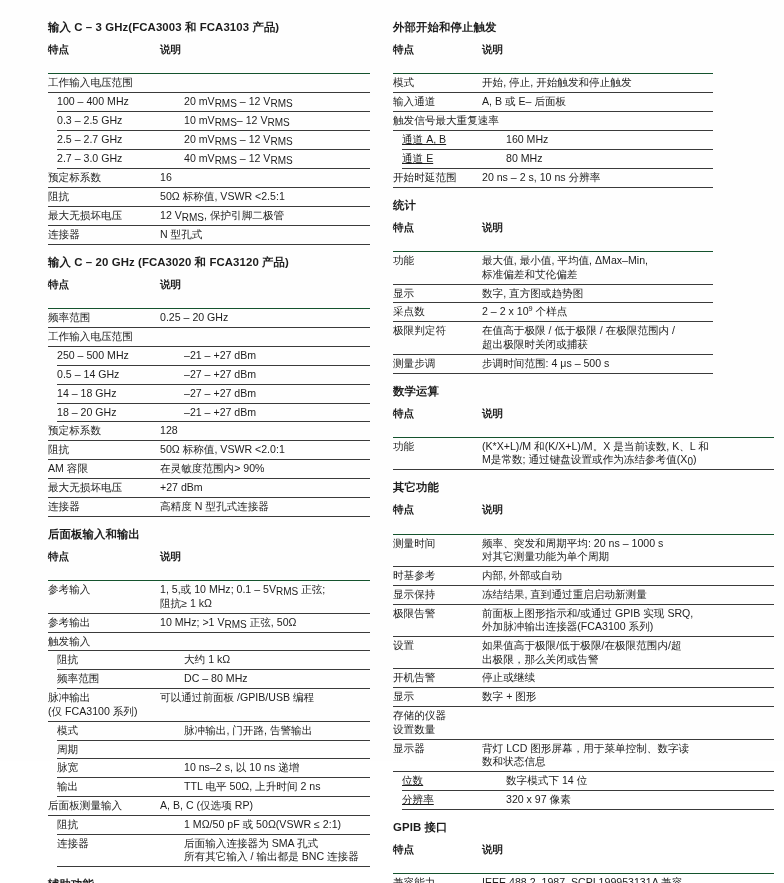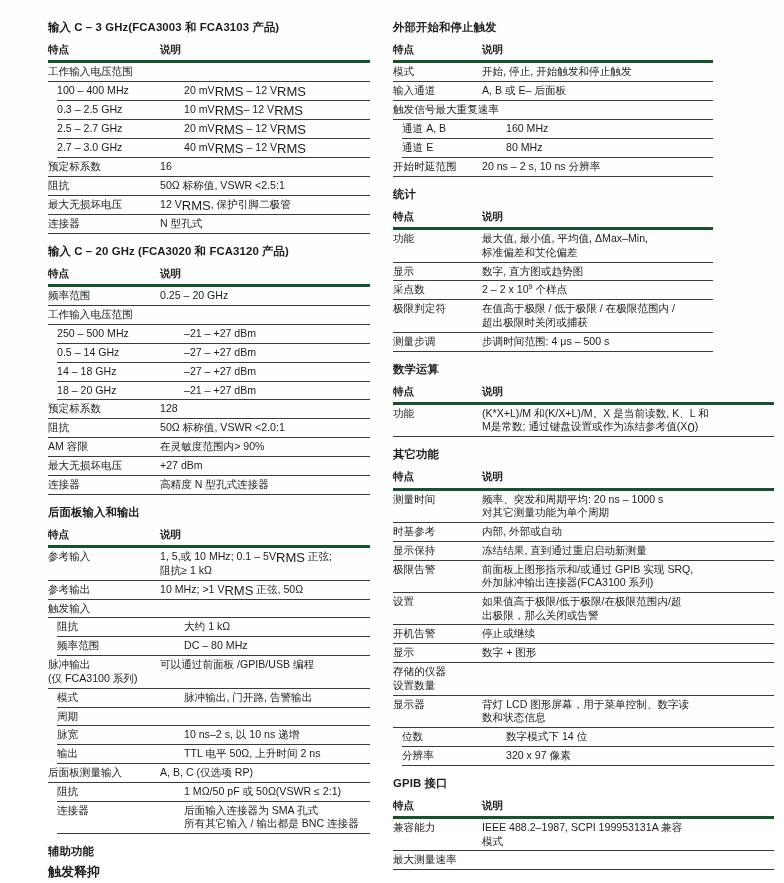--- a/index.html
+++ b/index.html
@@ -31,32 +31,32 @@
   }
   .table { width:100%; }
   .table.narrow { width:320px; }
 
   .row {
     display:flex; align-items:flex-start;
     border-bottom:1px solid #3a3a3a;
     padding:2px 0 2.5px 0;
     font-size:10.6px; line-height:13.4px;
   }
-  .row.hdr { font-weight:bold; border-bottom:3px solid #14532d; padding-bottom:4px; }
+  .row.hdr { font-weight:bold; border-bottom:1px solid #14532d; padding-bottom:17px; }
   .row.indent { margin-left:9px;gap:24px; }
 
   .feature { flex:none; padding-right:4px; }
   .col-left  .feature { width:112px; }
   .col-left  .row.indent .feature { width:103px; }
   .col-right .feature { width:89px; }
-  .col-right .row.indent .feature { width:80px; }
+  .col-right .row.indent .feature { width:80px;text-decoration:underline; }
   .feature.group-span { width:auto !important; flex:1; }
   .desc { flex:1; min-width:0; }
 
-  sub { font-size:13px; line-height:0; vertical-align:-1.5px; }
+  sub { font-size:10px; line-height:0; vertical-align:-1.5px; }
   sup { font-size:7.3px; line-height:0; vertical-align:4px; }
 </style>
 </head>
 <body>
 
 <div class="page">
   <div class="columns">
     <div class="col col-left">
         <section class="section">
           <div class="sec-title">输入 C – 3 GHz(FCA3003 和 FCA3103 产品)</div>

